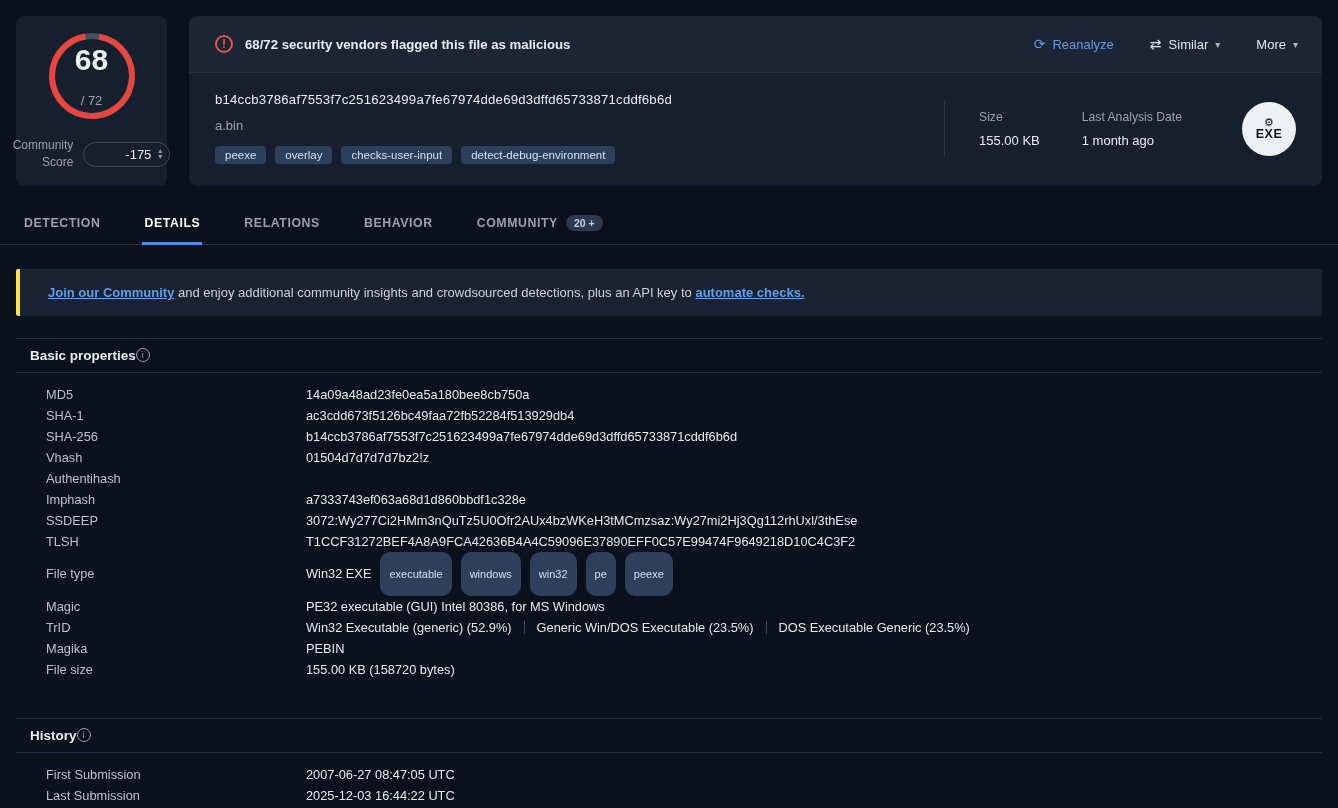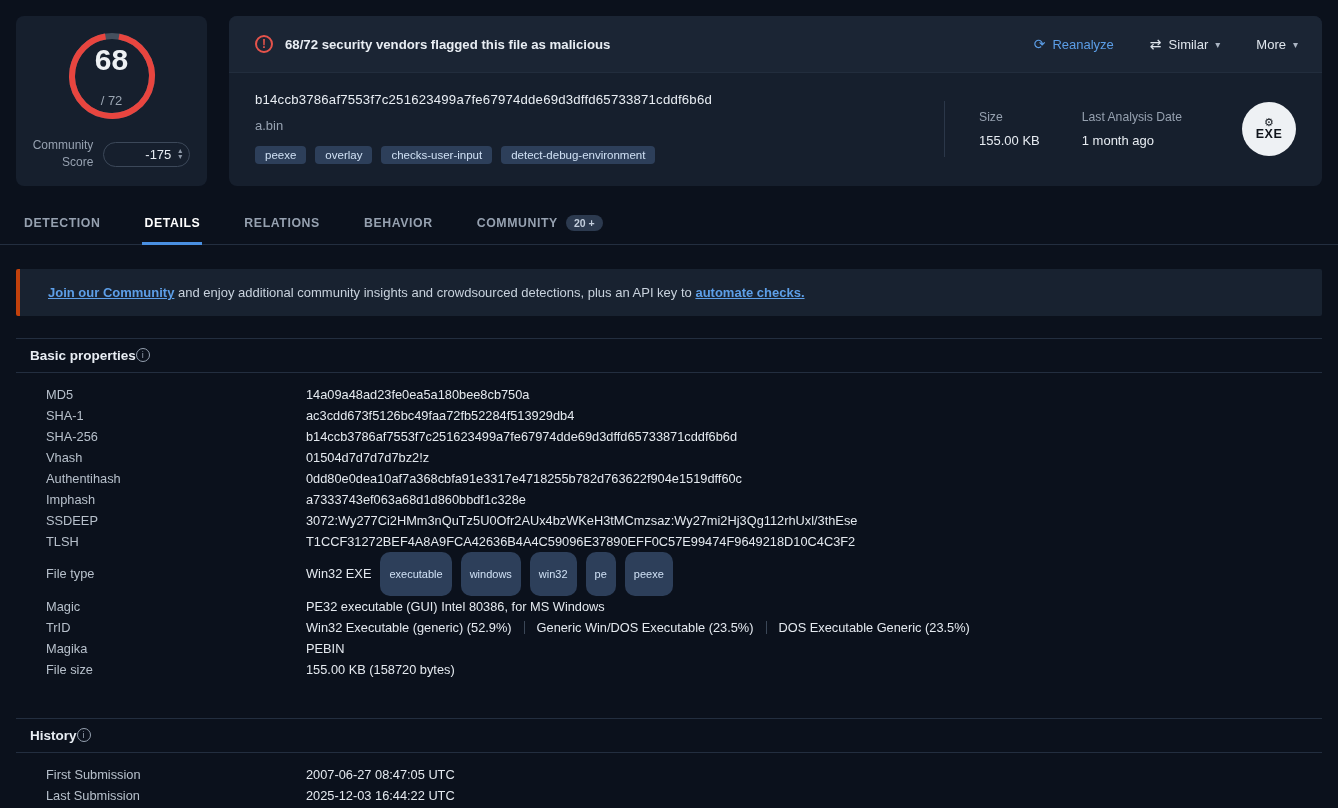--- a/index.html
+++ b/index.html
@@ -8,21 +8,21 @@
     background:#0b111c;
     font-family:"Liberation Sans", sans-serif;
     color:#e7ecf2;
   }
   .page { width:1338px; height:808px; }
 
   
   .top-row { display:flex; gap:22px; padding:16px 16px 0 16px; align-items:stretch; min-height:175px; }
 
   .score-card {
-    width:191px; background:#161f2d; border-radius:8px;
+    width:151px; background:#161f2d; border-radius:8px;
     display:flex; flex-direction:column; align-items:center;
     padding:12px 8px 14px;
   }
   .gauge { position:relative; width:96px; height:96px; }
   .gauge svg { width:96px; height:96px; }
   .gauge .track { fill:none; stroke:#45505e; stroke-width:6; }
   .gauge .arc { fill:none; stroke:#e8453f; stroke-width:6; stroke-linecap:butt; }
   .gauge-text { position:absolute; inset:0; display:flex; flex-direction:column; align-items:center; justify-content:center; }
   .score-num { font-size:30px; font-weight:700; color:#eef1f4; line-height:30px; }
   .score-denom { font-size:13px; color:#9aa5b2; margin-top:18px; }
@@ -90,21 +90,21 @@
     color:#96a1b0; border-bottom:3px solid transparent; margin-bottom:-1px; cursor:pointer;
   }
   .tab.active { color:#ffffff; border-bottom-color:#4a90e2; }
   .tab-badge {
     background:#2c3a4f; color:#c3cedd; font-size:10.5px; font-weight:600;
     padding:2px 8px; border-radius:10px; letter-spacing:0;
   }
 
   
   .join-banner {
-    margin:24px 16px 0; background:#182230; border-left:4px solid #c2410c;
+    margin:24px 16px 0; background:#182230; border-left:4px solid #fde047;
     padding:16px 28px; font-size:13px; color:#c8d2dd; border-radius:2px;
   }
   .join-banner a { color:#5d9fe8; font-weight:700; text-decoration:underline; cursor:pointer; }
 
   
   .section { margin-top:22px; }
   .section-header {
     margin:0 16px; border-top:1px solid #232e3f; border-bottom:1px solid #232e3f;
     padding:9px 14px; display:flex; align-items:center; 
     font-size:13.5px; font-weight:700; color:#e8edf3;
@@ -252,23 +252,20 @@
           </div>
         </div>
         <div class="prop-row">
           <div class="prop-label">Vhash</div>
           <div class="prop-value">
             <span class="val-text">01504d7d7d7d7bz2!z</span>
           </div>
         </div>
         <div class="prop-row">
           <div class="prop-label">Authentihash</div>
-          <div class="prop-value">
-            <span class="val-text">0dd80e0dea10af7a368cbfa91e3317e4718255b782d763622f904e1519dff60c</span>
-          </div>
         </div>
         <div class="prop-row">
           <div class="prop-label">Imphash</div>
           <div class="prop-value">
             <span class="val-text">a7333743ef063a68d1d860bbdf1c328e</span>
           </div>
         </div>
         <div class="prop-row">
           <div class="prop-label">SSDEEP</div>
           <div class="prop-value">

